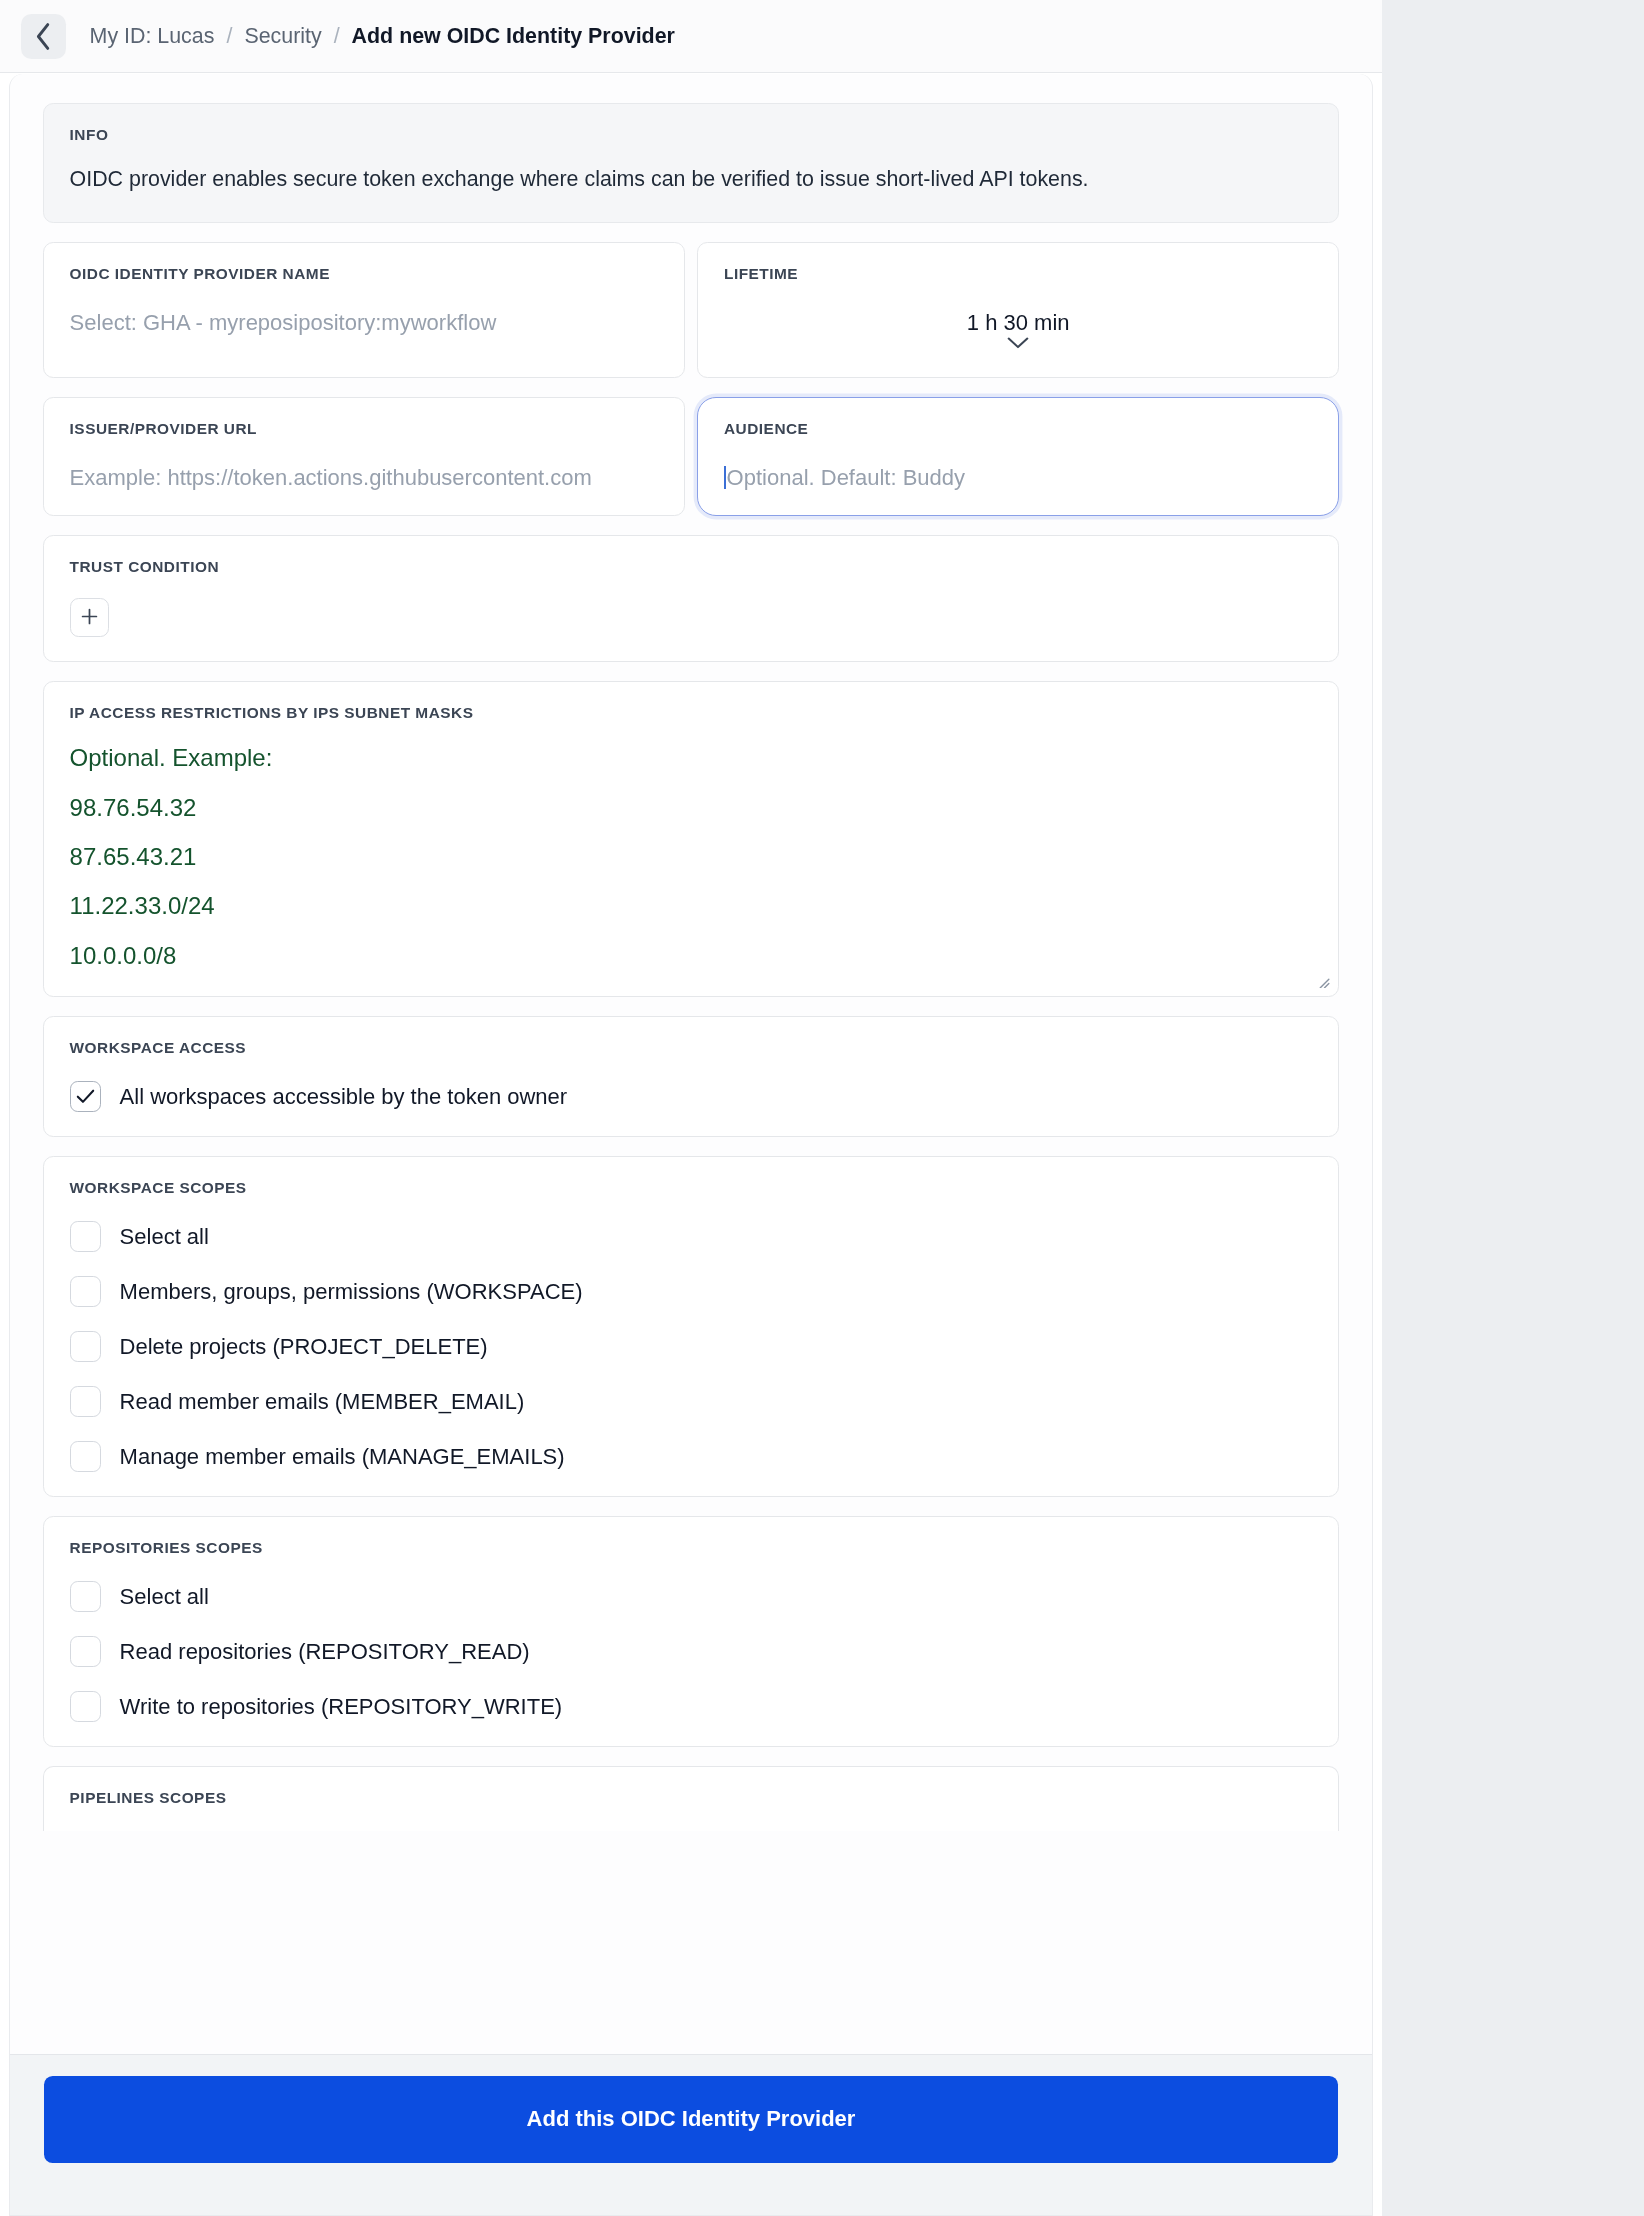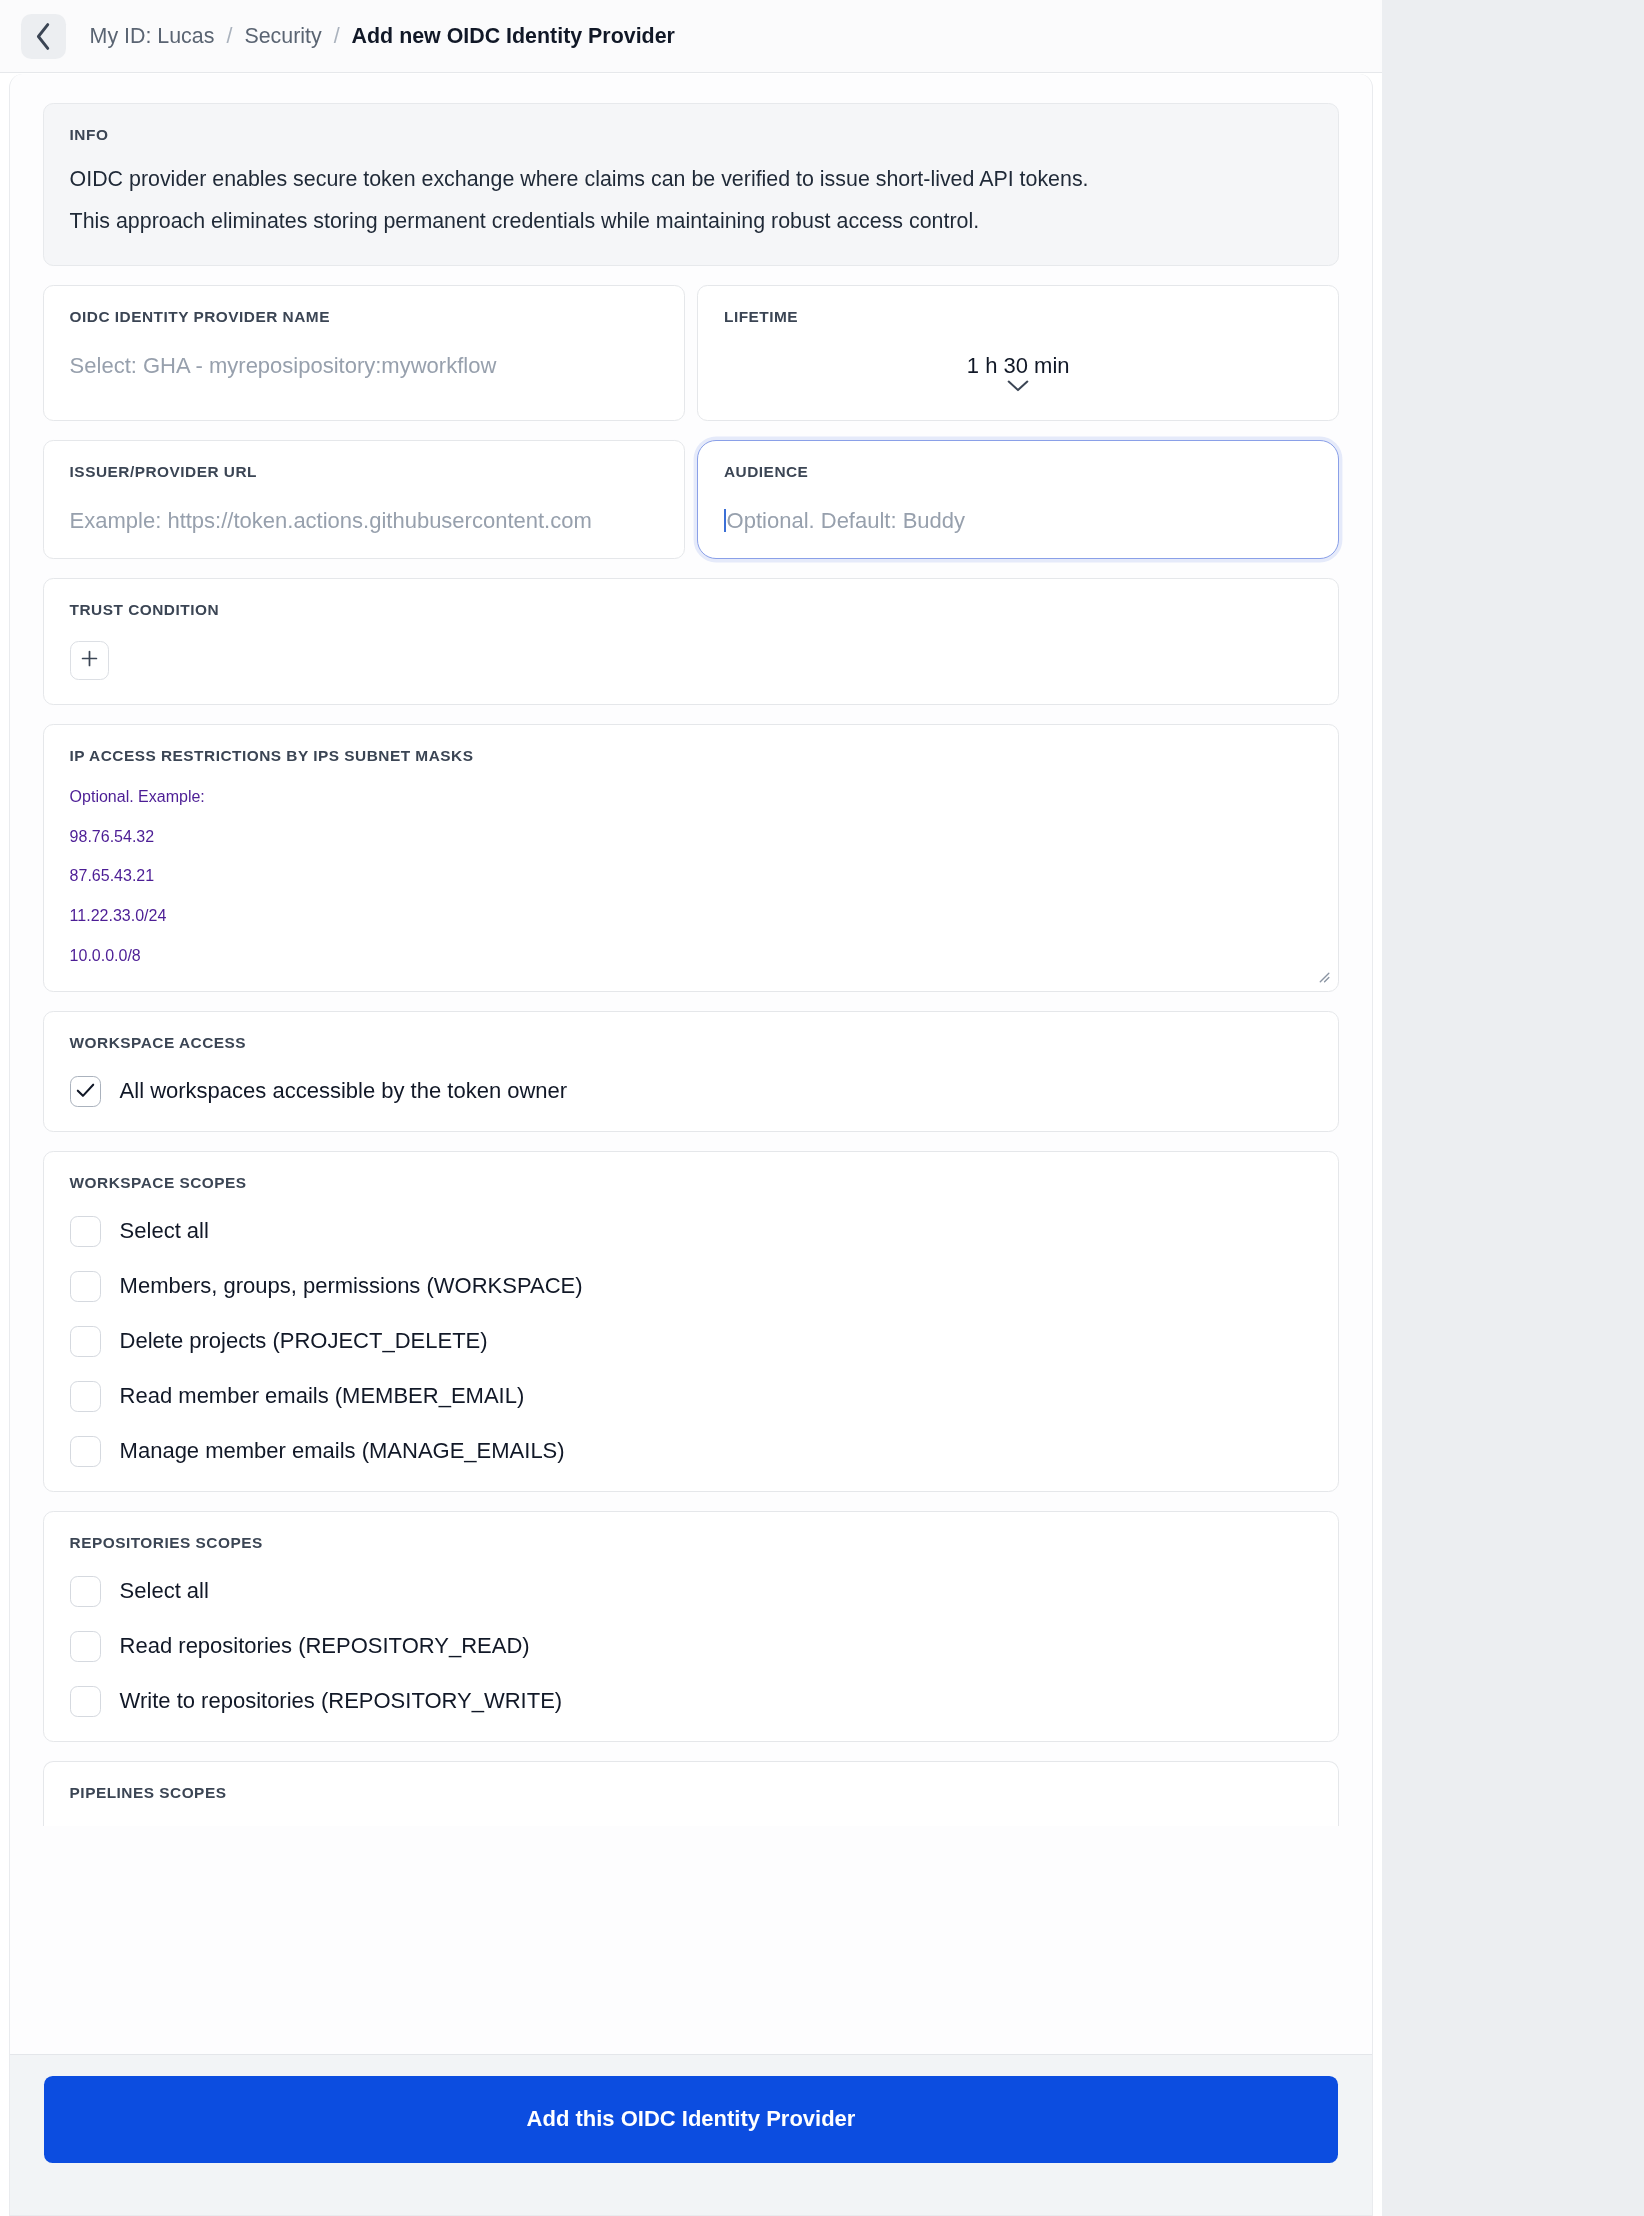--- a/index.html
+++ b/index.html
@@ -147,22 +147,22 @@
     display: flex;
     align-items: center;
     justify-content: center;
     cursor: pointer;
   }
 
   
   .card.ip { position: relative; padding-bottom: 17px; }
   .ip-lines { margin-top: 22px; }
   .ip-line {
-    font-size: 16px;
-    color: #4c1d95;
+    font-size: 24px;
+    color: #14532d;
     line-height: 1.2;
     margin-bottom: 20.6px;
   }
   .ip-line:last-child { margin-bottom: 8.6px; }
   .resize-grip {
     position: absolute;
     right: 8.6px;
     bottom: 7.7px;
     width: 13.7px;
     height: 13.7px;
@@ -252,21 +252,20 @@
       <span class="crumb current">Add new OIDC Identity Provider</span>
     </div>
   </div>
 
   <div class="sheet">
     <div class="content">
 
       <div class="card info">
         <div class="card-label">INFO</div>
         <div class="info-line">OIDC provider enables secure token exchange where claims can be verified to issue short-lived API tokens.</div>
-        <div class="info-line second">This approach eliminates storing permanent credentials while maintaining robust access control.</div>
       </div>
 
       <div class="row2">
         <div class="card">
           <div class="card-label">OIDC IDENTITY PROVIDER NAME</div>
           <div class="field-value placeholder">Select: GHA - myreposipository:myworkflow</div>
         </div>
         <div class="card">
           <div class="card-label">LIFETIME</div>
           <div class="field-row">

